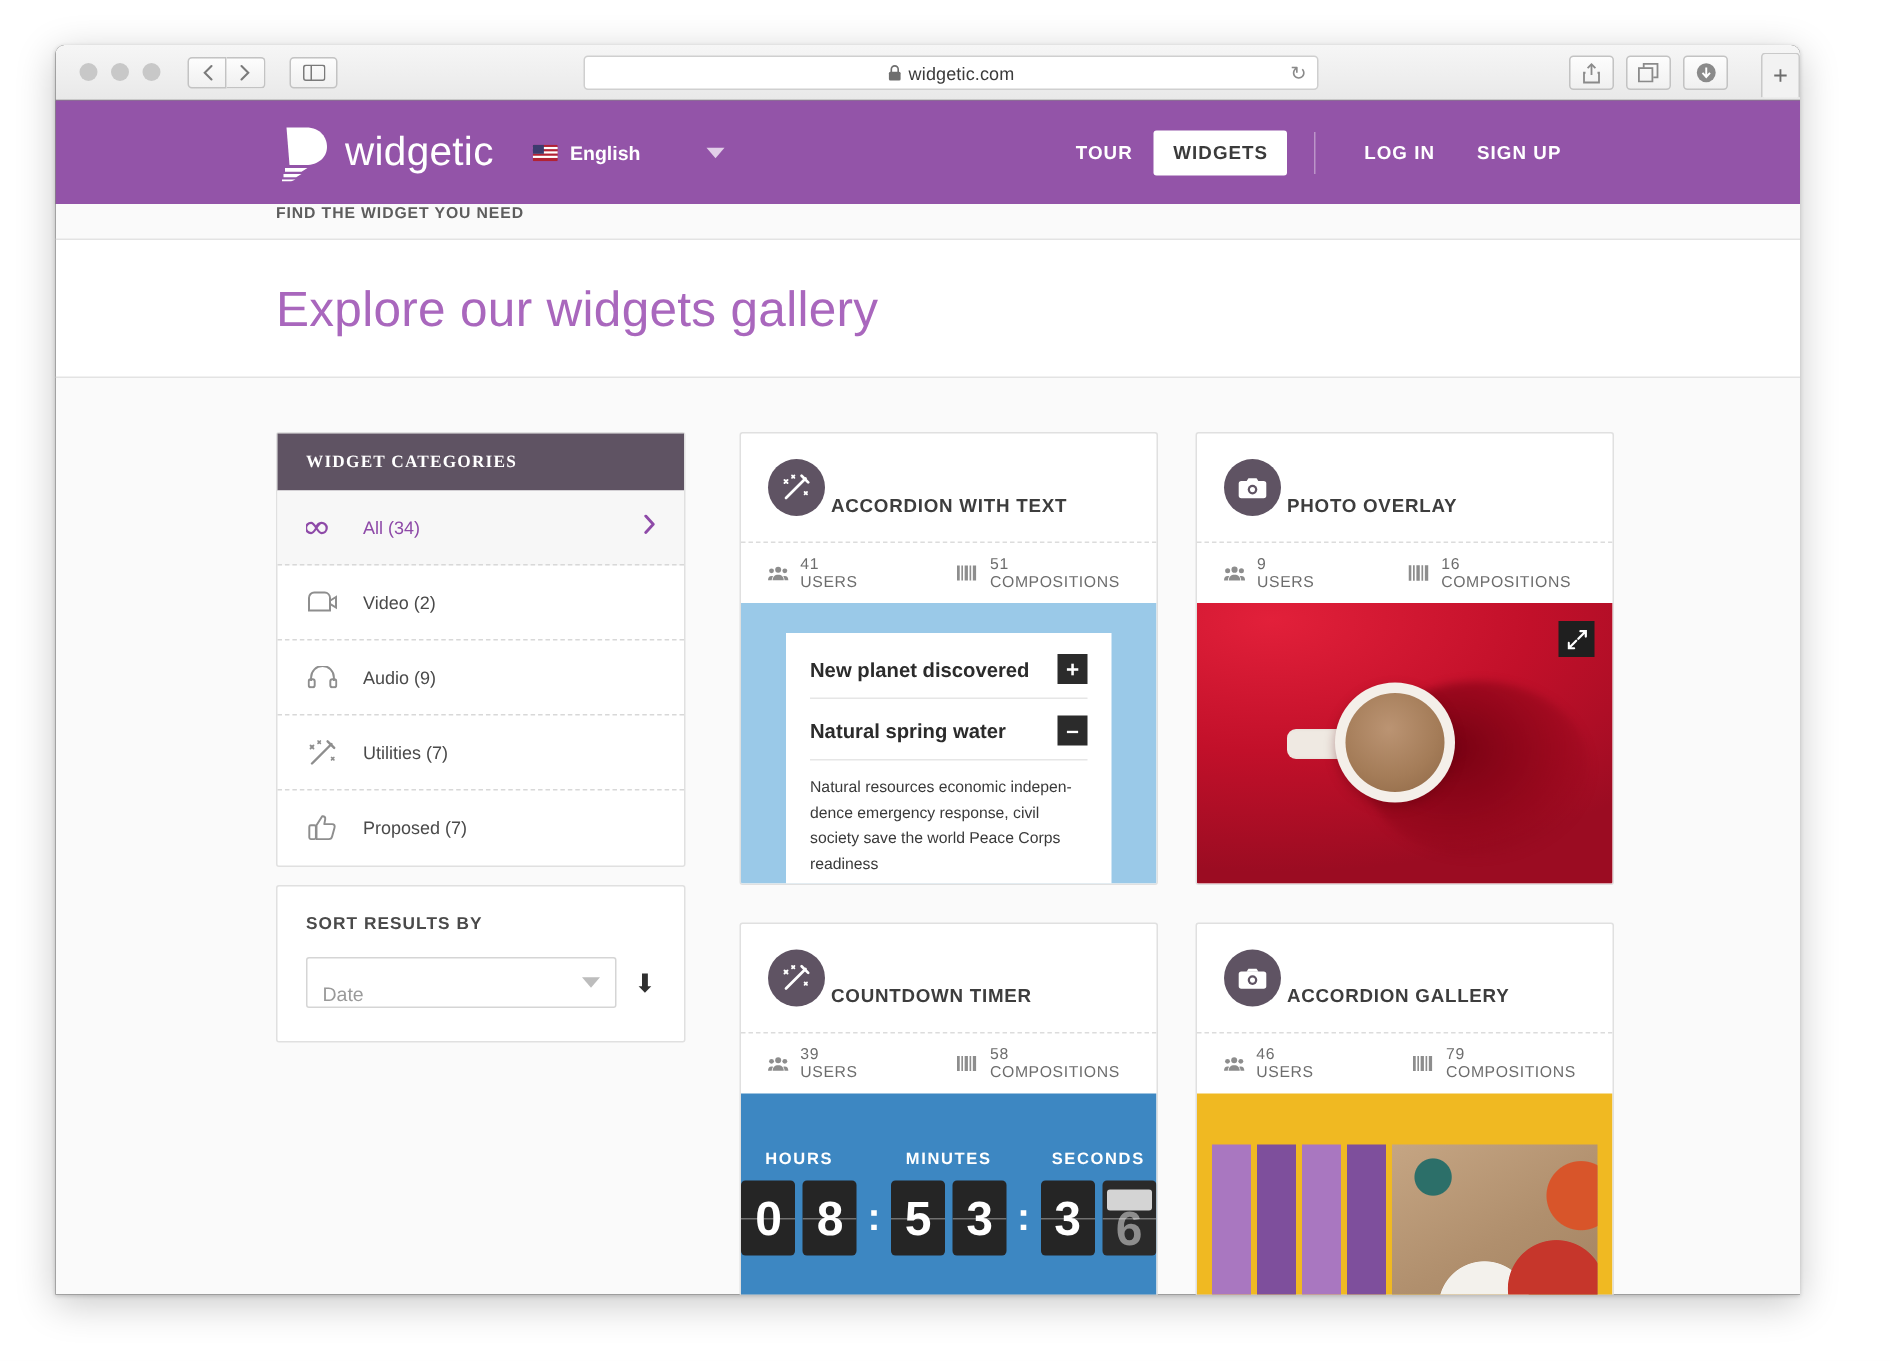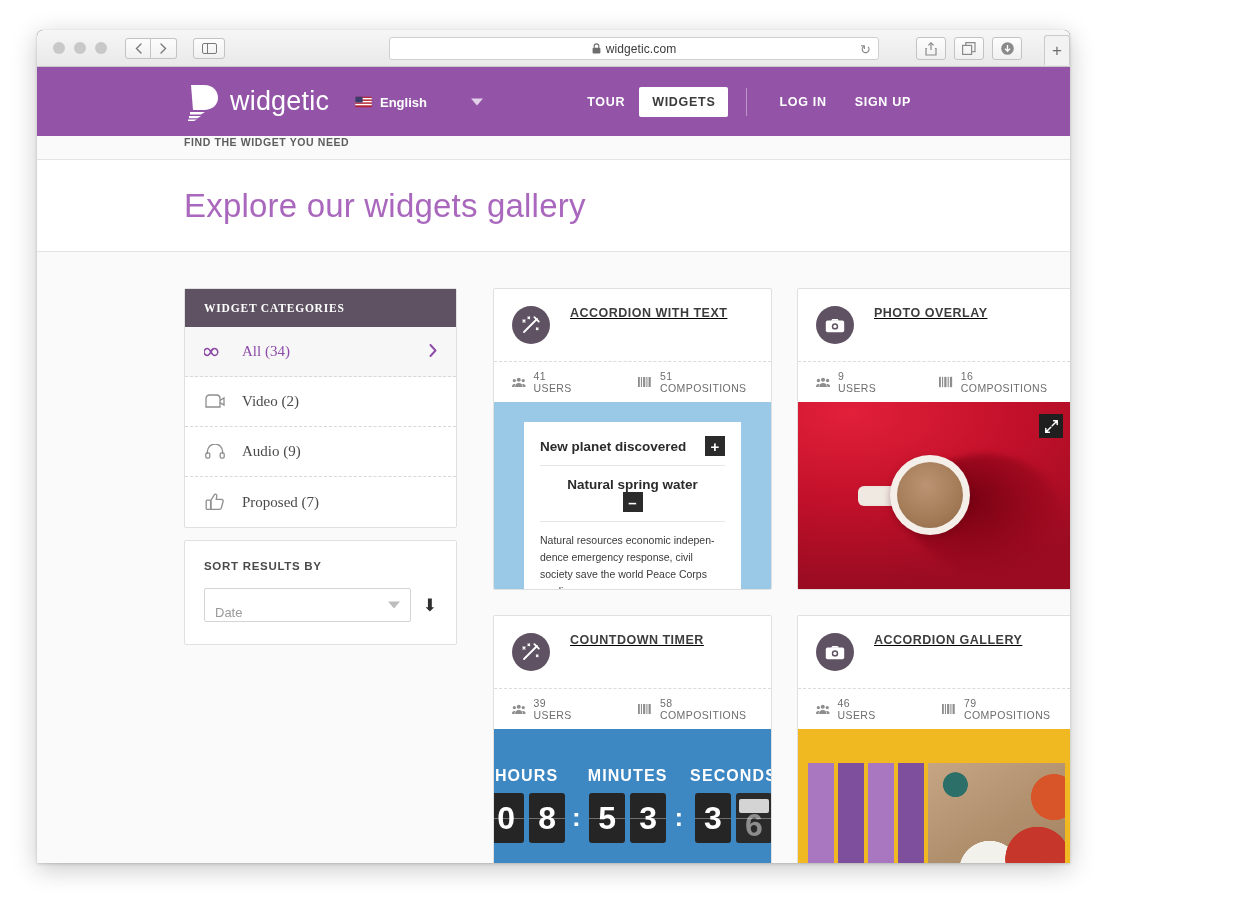--- a/index.html
+++ b/index.html
@@ -7,21 +7,21 @@
     width: 1260px; height: 907px;
     background: #ffffff;
     font-family: "Liberation Sans", sans-serif;
     overflow: hidden;
   }
   .page { position: relative; width: 1260px; height: 907px; background:#fff; }
 
   
   .browser {
     position: absolute; left: 37px; top: 30px;
-    width: 1033px; height: 833px;
+    width: 1163px; height: 833px;
     background: #404040;
     border-radius: 6px 6px 0 0;
     box-shadow: 0 6px 26px rgba(0,0,0,.22), 0 1px 3px rgba(0,0,0,.18);
     overflow: hidden;
   }
   .toolbar {
     position: relative;
     height: 37px;
     background: linear-gradient(#f6f6f6,#e9e9e9);
     border-bottom: 1px solid #c9c9c9;
@@ -141,21 +141,21 @@
   .cat {
     display:flex; align-items:center; gap: 16px;
     padding: 0 19px; height: 50px;
     border-bottom: 1px dashed #d8d8d8;
     position:relative;
   }
   .cat:last-child { border-bottom: none; }
   .cat.active { background:#f7f7f7; }
   .cat-icon { width: 22px; display:flex; align-items:center; justify-content:center; color:#8e8e8e; }
   .cat.active .cat-icon { color:#8e4aa8; }
-  .cat-label { font-size: 15px; color:#4a4a4a;font-family:Liberation Serif, serif; }
+  .cat-label { font-size: 12px; color:#4a4a4a; }
   .cat.active .cat-label { color:#8e4aa8; }
   .cat-arrow { position:absolute; right: 19px; color:#8e4aa8; }
 
   .sortpanel { margin-top: 12px; padding: 19px 19px 22px 19px; }
   .sort-title { font-size: 11.5px; font-weight: bold; color:#4a4a4a; letter-spacing:.7px; }
   .sort-row { display:flex; align-items:center; gap: 12px; margin-top: 16px; }
   .select {
     position:relative; flex: 1; height: 30px;
     border:1px solid #d5d5d5; border-radius: 2px; background:#fff;
     display:flex; align-items:flex-start; padding: 16px 10px;
@@ -164,40 +164,40 @@
   .select-caret {
     position:absolute; right: 10px; top:50%; transform: translateY(-50%);
     width:0;height:0;border-left:6px solid transparent;border-right:6px solid transparent;
     border-top:7px solid #bdbdbd;
   }
   .sort-dir { color:#2f2f2f; font-size: 17px; line-height:1; }
 
   
   .cards { flex: 1; display:grid; grid-template-columns: 279px 279px; gap: 25px; }
   .card { background:#fff; border:1px solid #e0e0e0; border-radius: 2px; overflow:hidden; }
-  .card-head { display:flex; align-items:flex-start; gap: 20px; padding: 17px 18px; text-decoration: underline; }
+  .card-head { display:flex; align-items:flex-end; gap: 4px; padding: 17px 18px; }
   .badge {
     width: 38px; height: 38px; border-radius: 50%; background:#5f5363;
     display:flex; align-items:center; justify-content:center; flex:0 0 38px;
   }
   .card-title { font-size: 12.5px; font-weight: bold; color:#3d3d3d; letter-spacing:.5px; }
   .card-stats {
     display:flex; align-items:center;
     border-top: 1px dashed #dcdcdc;
     padding: 8px 18px; gap: 0;
   }
   .stat { display:flex; align-items:center; gap: 8px; font-size: 10.5px; color:#6d6d6d; letter-spacing:.4px; }
   .stat.second { margin-left: 56px; }
   .preview { height: 187px; position:relative; overflow:hidden; }
 
   
   .pv-accordion { background:#9ac9e8; display:flex; align-items:flex-start; justify-content:center; padding-top: 20px; }
   .acc-box { width: 217px; background:#fff; padding: 14px 16px 0 16px; height: 175px; }
   .acc-row { display:flex; align-items:center; justify-content:space-between; padding-bottom: 9px; border-bottom:1px solid #e6e6e6; }
-  .acc-row + .acc-row { margin-top: 11px; flex-direction: column; }
+  .acc-row + .acc-row { margin-top: 11px; }
   .acc-title { font-size: 13.5px; font-weight: bold; color:#2b2b2b; }
   .acc-btn {
     width: 20px; height: 20px; background:#2b2b2b; color:#fff;
     display:flex; align-items:center; justify-content:center;
     font-size: 15px; font-weight: bold; line-height: 1;
   }
   .acc-body { margin-top: 10px; font-size: 10.5px; line-height: 1.62; color:#3a3a3a; }
 
   
   .pv-photo { background:#c3172b; }
@@ -232,21 +232,21 @@
     background:#1f1f1f; display:flex; align-items:center; justify-content:center;
   }
 
   
   .pv-count { background:#3d87c2; }
   .count-inner {
     position:absolute; left: 0; right: 0; top: 38px;
     display:flex; align-items:flex-start; justify-content:center; gap: 7px;
   }
   .cd-group { display:flex; flex-direction:column; align-items:center; }
-  .cd-label { font-size: 16px; font-weight: bold; color:#fff; letter-spacing:1.1px; margin-bottom: 8px; }
+  .cd-label { font-size: 11px; font-weight: bold; color:#fff; letter-spacing:1.1px; margin-bottom: 8px; }
   .cd-digits { display:flex; gap: 5px; }
   .cd-digit {
     width: 36px; height: 50px; background:#252525; border-radius: 3px;
     color:#fff; font-size: 32px; font-weight: bold;
     display:flex; align-items:center; justify-content:center;
     position:relative; overflow:hidden;
   }
   .cd-digit::after {
     content:""; position:absolute; left:0; right:0; top: 50%; height:1px;
     background: rgba(255,255,255,.35);
@@ -424,20 +424,32 @@
               <span class="cat-icon">
                 <svg width="20" height="15" viewBox="0 0 20 15">
                     <path d="M2.4 10 V7.6 a7.6 7.6 0 0 1 15.2 0 V10" fill="none" stroke="currentColor" stroke-width="1.3"></path>
                     <rect x="0.8" y="8.8" width="4" height="5.4" rx="1.4" fill="none" stroke="currentColor" stroke-width="1.3"></rect>
                     <rect x="15.2" y="8.8" width="4" height="5.4" rx="1.4" fill="none" stroke="currentColor" stroke-width="1.3"></rect>
                   </svg>
               </span>
               <span class="cat-label">Audio (9)</span>
             </div>
 
+            <div class="cat">
+              <span class="cat-icon">
+                <svg width="20" height="18" viewBox="0 0 20 18">
+                    <path d="M3 16 L16 3" stroke="currentColor" stroke-width="1.6" fill="none" stroke-linecap="round"></path>
+                    <path d="M13.4 1.2 L17.8 5.6" stroke="currentColor" stroke-width="1.6" fill="none" stroke-linecap="round"></path>
+                    <path d="M2 4 L4 6 M4 4 L2 6" stroke="currentColor" stroke-width="1.2" fill="none" stroke-linecap="round"></path>
+                    <path d="M7 1 L8.6 2.6 M8.6 1 L7 2.6" stroke="currentColor" stroke-width="1.1" fill="none" stroke-linecap="round"></path>
+                    <path d="M16 12 L17.6 13.6 M17.6 12 L16 13.6" stroke="currentColor" stroke-width="1.1" fill="none" stroke-linecap="round"></path>
+                  </svg>
+              </span>
+              <span class="cat-label">Utilities (7)</span>
+            </div>
 
             <div class="cat">
               <span class="cat-icon">
                 <svg width="20" height="18" viewBox="0 0 20 18">
                     <path d="M6 7.2 L9.8 1.2 C11.4 1 12 2 11.8 3.2 L11.2 6.4 H16.4 C17.8 6.4 18.4 7.4 18 8.8 L16.4 14.6 C16.2 15.8 15.4 16.4 14.2 16.4 H6 Z" fill="none" stroke="currentColor" stroke-width="1.3" stroke-linejoin="round"></path>
                     <rect x="1.2" y="7.2" width="4.4" height="9.2" rx="1" fill="none" stroke="currentColor" stroke-width="1.3"></rect>
                   </svg>
               </span>
               <span class="cat-label">Proposed (7)</span>
             </div>

